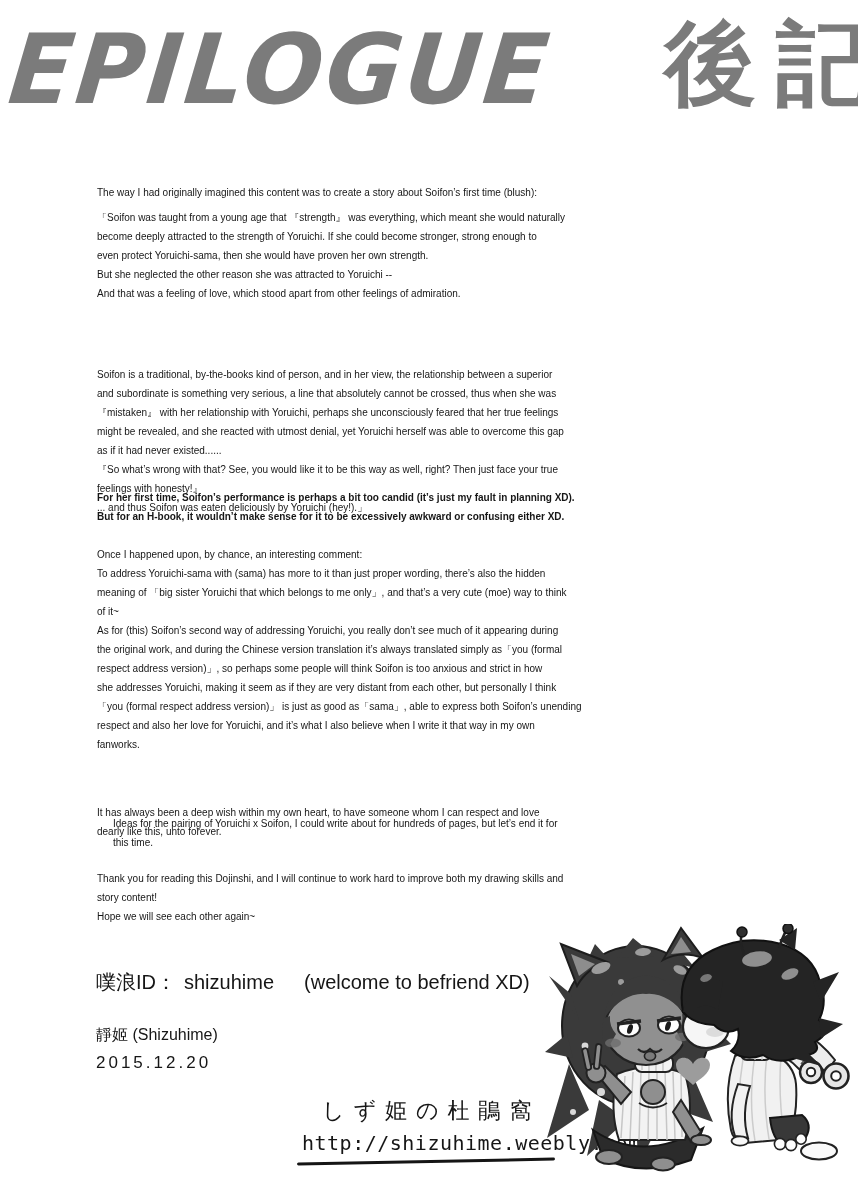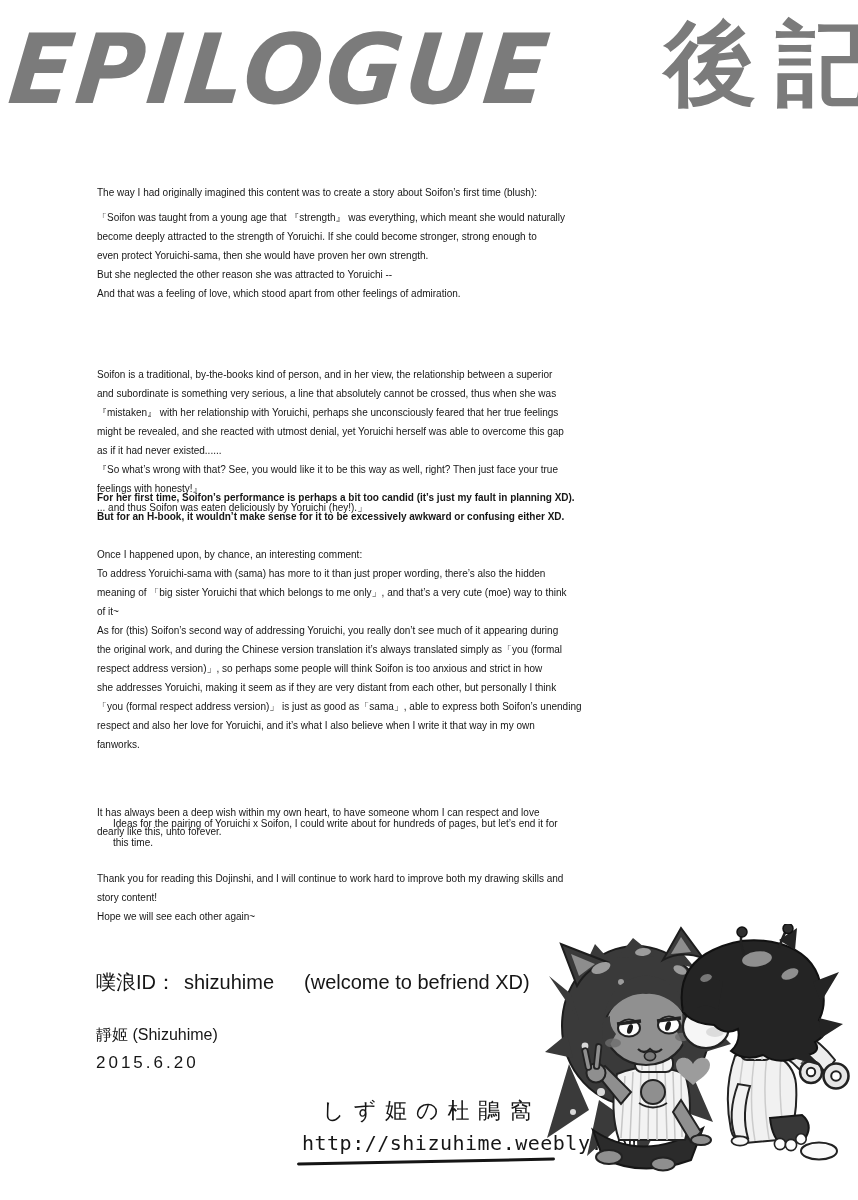--- a/index.html
+++ b/index.html
@@ -96,21 +96,21 @@
   <div class="para p7">Ideas for the pairing of Yoruichi x Soifon, I could write about for hundreds of pages, but let’s end it for
 this time.</div>
   <div class="para p8">Thank you for reading this Dojinshi, and I will continue to work hard to improve both my drawing skills and
 story content!
 Hope we will see each other again~</div>
 
   <div class="plurk-line">
     <span>噗浪ID：</span><span class="id">shizuhime</span><span class="note">(welcome to befriend XD)</span>
   </div>
   <div class="author-line">靜姬 (Shizuhime)</div>
-  <div class="date-line">2015.6.20</div>
+  <div class="date-line">2015.12.20</div>
   <div class="site-name">しず姫の杜鵑窩</div>
   <div class="site-url">http://shizuhime.weebly.com/</div>
   <div class="url-underline"></div>
 
   <svg class="illustration" viewBox="0 0 315 272">
 
     <g>
       <path d="M214,96 Q262,98 292,136 L283,149 Q254,114 211,109 Z" fill="#ececec" stroke="#222" stroke-width="2"></path>
       <path d="M212,108 Q248,113 268,135 L258,147 Q238,125 209,121 Z" fill="#ececec" stroke="#222" stroke-width="2"></path>
       <path d="M224,100 L218,112 M240,104 L231,118 M256,112 L245,128 M272,124 L258,140" stroke="#555" stroke-width="1.6" fill="none"></path>

